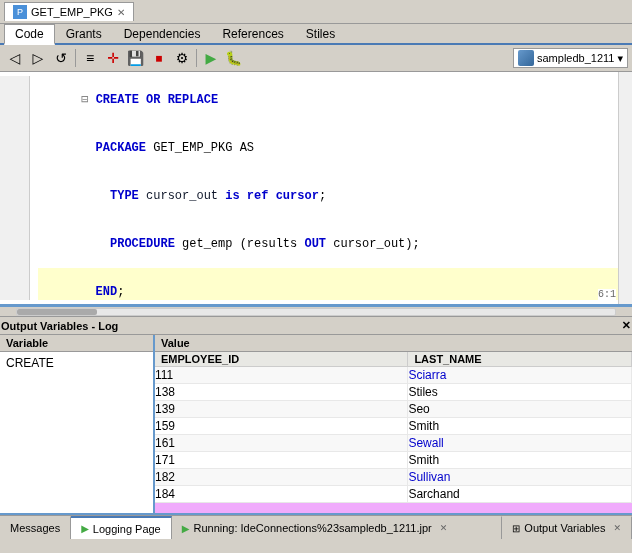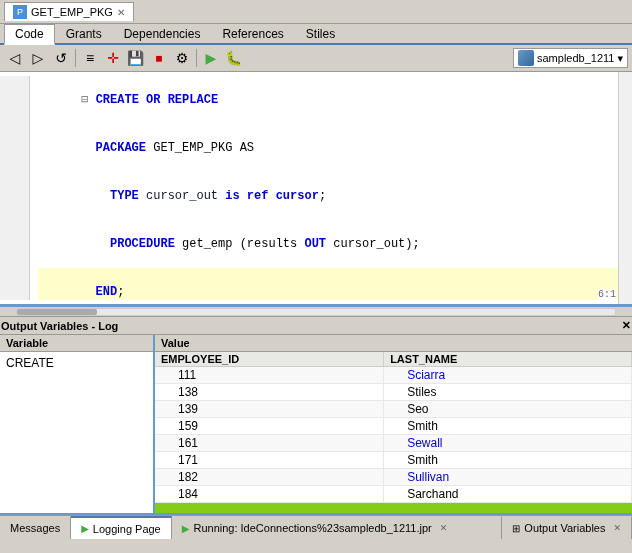--- a/index.html
+++ b/index.html
@@ -183,21 +183,21 @@
       width: 155px;
       border-right: 2px solid #6699cc;
       display: flex;
       flex-direction: column;
       background: white;
     }
     .output-right {
       flex: 1;
       display: flex;
       flex-direction: column;
-      background: #84cc16;
+      background: #f0abfc;
     }
     .var-header {
       background: #d4d0c8;
       padding: 2px 6px;
       font-size: 11px;
       font-weight: bold;
       border-bottom: 1px solid #999;
       display: flex;
       gap: 16px;
       align-items: flex-end;
@@ -221,21 +221,21 @@
     .results-table th {
       background: #e8e8e4;
       border-bottom: 1px solid #ccc;
       border-right: 1px solid #ccc;
       padding: 1px 6px;
       text-align: left;
       font-weight: bold;
       font-size: 11px;
     }
     .results-table td {
-      padding: 1px 23px;
+      padding: 1px 0;
       border-bottom: 1px solid #e8e8e8;
       border-right: 1px solid #e8e8e8;
     }
     .results-table tr:nth-child(odd) td { background: #f8f8f8; }
     .results-table tr:nth-child(even) td { background: white; }
     .link-text { color: #0000cc; }
 
     
     .status-bar {
       display: flex;

